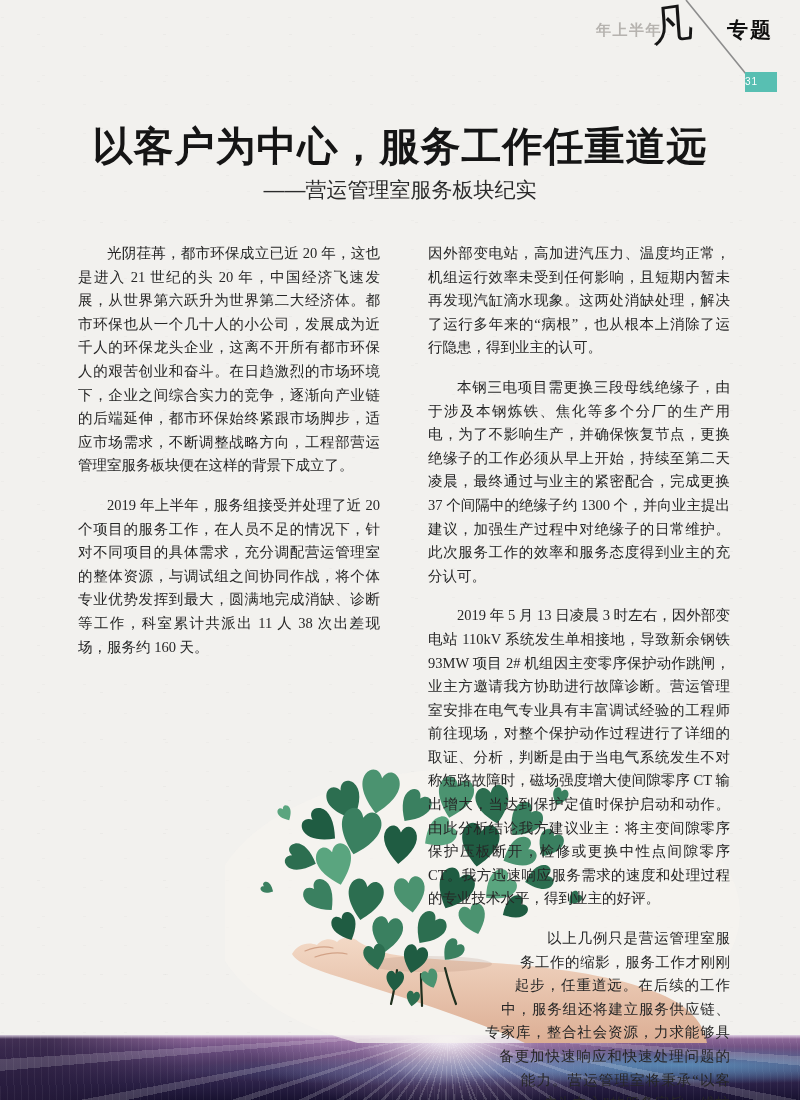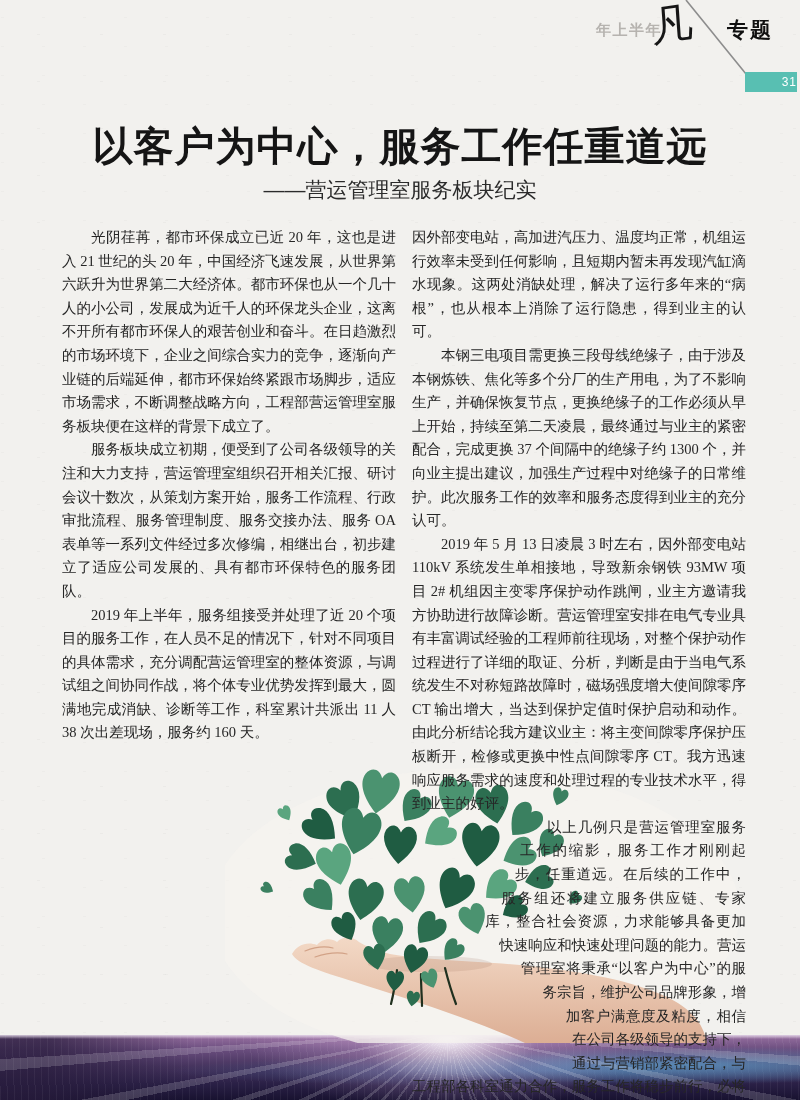--- a/index.html
+++ b/index.html
@@ -22,23 +22,23 @@
     position:absolute;left:651px;top:4px;
     font-family:"DejaVu Serif",serif;font-size:42px;line-height:1;
     color:#161616;transform:rotate(-8deg) skewX(-4deg);
   }
   .hdr-line{position:absolute;left:668px;top:0;width:92px;height:80px;}
   .section-label{
     position:absolute;left:727px;top:16px;
     font-size:21px;font-weight:bold;color:#101010;letter-spacing:2px;
   }
   .page-badge{
-    position:absolute;left:745px;top:72px;width:52px;height:20px;
-    background:#58bfb2;color:#ffffff;font-size:12px;line-height:20px;
-    text-align:right;letter-spacing:1px;
+    position:absolute;left:745px;top:72px;width:32px;height:20px;
+    background:#58bfb2;color:#ffffff;font-size:10px;line-height:20px;
+    text-align:left;letter-spacing:1px;
   }
   
   .title{
     position:absolute;top:122px;left:0;width:100%;text-align:center;
     font-size:40px;line-height:48px;font-weight:800;color:#151515;letter-spacing:1px;
   }
   .subtitle{
     position:absolute;top:177px;left:0;width:100%;text-align:center;
     font-size:21px;line-height:26px;font-weight:400;color:#2b2b2b;
   }
@@ -46,21 +46,21 @@
   .columns{
     position:absolute;left:62px;top:226px;width:684px;
     display:flex;gap:16px;z-index:4;
   }
   .col{
     width:334px;
     font-family:"Liberation Serif",serif;
     font-size:14.5px;line-height:23.6px;color:#262626;
     text-align:justify;
   }
-  .col p{margin:0;text-indent:2em;}
+  .col p{margin:16px;text-indent:2em;}
   .col p.no-indent{text-indent:0;}
   .spacer-left{
     float:right;width:136px;height:190px;margin-top:109px;
     shape-outside:polygon(24px 0px,136px 0px,136px 190px,28px 190px,12px 110px,14px 50px);
     shape-margin:4px;
   }
   .spacer-right{
     float:left;width:160px;height:240px;margin-top:24px;
     shape-outside:polygon(0px 0px,86px 0px,104px 28px,96px 56px,72px 86px,60px 120px,92px 152px,120px 184px,150px 214px,160px 240px,0px 240px);
     shape-margin:4px;
@@ -156,21 +156,20 @@
       <use href="#lf" transform="translate(60,55) rotate(-30) scale(0.6)" fill="#5aa57f"></use>
       <use href="#lf" transform="translate(335,38) rotate(20) scale(0.7)" fill="#3a8060"></use>
       <use href="#lf" transform="translate(350,140) rotate(45) scale(0.55)" fill="#2c6e50"></use>
       <use href="#lf" transform="translate(42,130) rotate(-60) scale(0.5)" fill="#3a8060"></use>
     </g>
   </svg>
 
   <div class="columns">
     <div class="col">
       <p>光阴荏苒，都市环保成立已近 20 年，这也是进入 21 世纪的头 20 年，中国经济飞速发展，从世界第六跃升为世界第二大经济体。都市环保也从一个几十人的小公司，发展成为近千人的环保龙头企业，这离不开所有都市环保人的艰苦创业和奋斗。在日趋激烈的市场环境下，企业之间综合实力的竞争，逐渐向产业链的后端延伸，都市环保始终紧跟市场脚步，适应市场需求，不断调整战略方向，工程部营运管理室服务板块便在这样的背景下成立了。</p>
-      <p>服务板块成立初期，便受到了公司各级领导的关注和大力支持，营运管理室组织召开相关汇报、研讨会议十数次，从策划方案开始，服务工作流程、行政审批流程、服务管理制度、服务交接办法、服务 OA 表单等一系列文件经过多次修编，相继出台，初步建立了适应公司发展的、具有都市环保特色的服务团队。</p>
       <p>2019 年上半年，服务组接受并处理了近 20 个项目的服务工作，在人员不足的情况下，针对不同项目的具体需求，充分调配营运管理室的整体资源，与调试组之间协同作战，将个体专业优势发挥到最大，圆满地完成消缺、诊断等工作，科室累计共派出 11 人 38 次出差现场，服务约 160 天。</p>
       <div class="spacer-left"></div>
     </div>
     <div class="col">
       <p class="no-indent">因外部变电站，高加进汽压力、温度均正常，机组运行效率未受到任何影响，且短期内暂未再发现汽缸滴水现象。这两处消缺处理，解决了运行多年来的“病根”，也从根本上消除了运行隐患，得到业主的认可。</p>
       <p>本钢三电项目需更换三段母线绝缘子，由于涉及本钢炼铁、焦化等多个分厂的生产用电，为了不影响生产，并确保恢复节点，更换绝缘子的工作必须从早上开始，持续至第二天凌晨，最终通过与业主的紧密配合，完成更换 37 个间隔中的绝缘子约 1300 个，并向业主提出建议，加强生产过程中对绝缘子的日常维护。此次服务工作的效率和服务态度得到业主的充分认可。</p>
       <p>2019 年 5 月 13 日凌晨 3 时左右，因外部变电站 110kV 系统发生单相接地，导致新余钢铁 93MW 项目 2# 机组因主变零序保护动作跳闸，业主方邀请我方协助进行故障诊断。营运管理室安排在电气专业具有丰富调试经验的工程师前往现场，对整个保护动作过程进行了详细的取证、分析，判断是由于当电气系统发生不对称短路故障时，磁场强度增大使间隙零序 CT 输出增大，当达到保护定值时保护启动和动作。由此分析结论我方建议业主：将主变间隙零序保护压板断开，检修或更换中性点间隙零序 CT。我方迅速响应服务需求的速度和处理过程的专业技术水平，得到业主的好评。</p>
       <div class="spacer-right"></div>
       <p>以上几例只是营运管理室服务工作的缩影，服务工作才刚刚起步，任重道远。在后续的工作中，服务组还将建立服务供应链、专家库，整合社会资源，力求能够具备更加快速响应和快速处理问题的能力。营运管理室将秉承“以客户为中心”的服务宗旨，维护公司品牌形象，增加客户满意度及粘度，相信在公司各级领导的支持下，通过与营销部紧密配合，与工程部各科室通力合作，服务工作将稳步前行，必将为都市环保创造更大的价值。</p>
 

